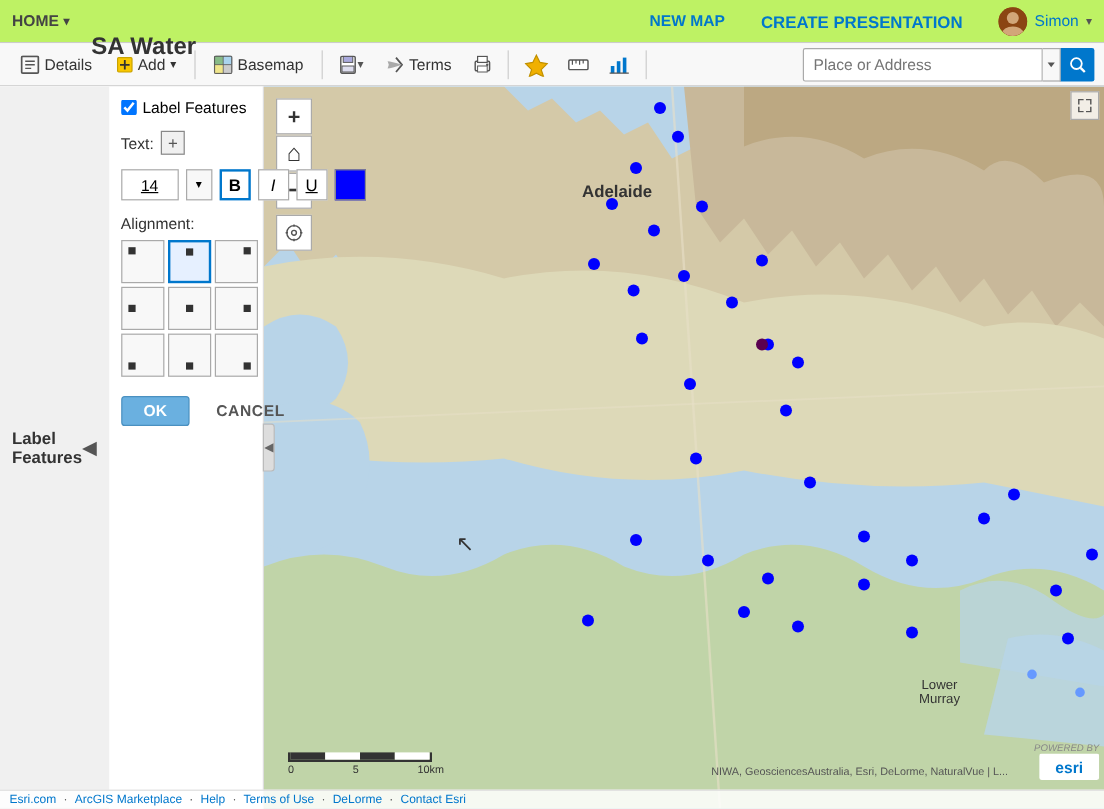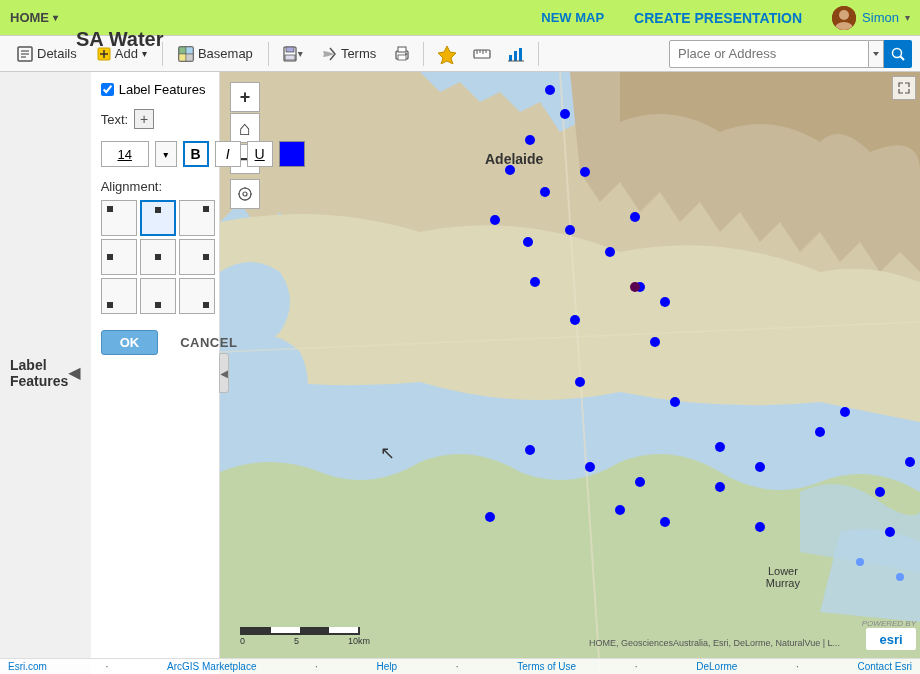--- a/index.html
+++ b/index.html
@@ -148,21 +148,21 @@
       padding: 4px 14px; background: transparent; border: none;
       cursor: pointer; font-size: 13px; color: #555; font-weight: bold;
       letter-spacing: 0.5px;
     }
 
     
     #footer {
       position: absolute; bottom: 0; left: 0; right: 0;
       background: rgba(255,255,255,0.85); border-top: 1px solid #ddd;
       padding: 2px 8px; font-size: 10px; color: #555; z-index: 20;
-      display: flex; gap: 6px; align-items: center; justify-content: space-between;
+      display: flex; gap: 6px; align-items: center;
     }
     #footer a { color: #0077cc; text-decoration: none; cursor: pointer; }
 
     
     #map-container {
       flex: 1; position: relative; background: #c8dff0; overflow: hidden;
     }
 
     
     #map-svg { width: 100%; height: 100%; }
@@ -560,21 +560,21 @@
         <div style="flex:1;background:#fff;"></div>
       </div>
       <div class="scale-labels">
         <span>0</span>
         <span>5</span>
         <span>10km</span>
       </div>
     </div>
 
     
-    <div class="map-attribution">HOME, GeosciencesAustralia, Esri, DeLorme, NaturalVue | L...</div>
+    <div class="map-attribution">NIWA, GeosciencesAustralia, Esri, DeLorme, NaturalVue | L...</div>
 
     
     <div class="esri-watermark">
       <div style="font-size:8px;color:#888;text-align:right;font-style:italic;">POWERED BY</div>
       <div style="display:flex;align-items:center;justify-content:flex-end;">
         <svg width="50" height="22" viewBox="0 0 50 22">
           <rect width="50" height="22" fill="#fff" rx="2"></rect>
           <text x="25" y="16" font-family="Arial" font-size="13" font-weight="bold" fill="#0077cc" text-anchor="middle">esri</text>
         </svg>
       </div>

